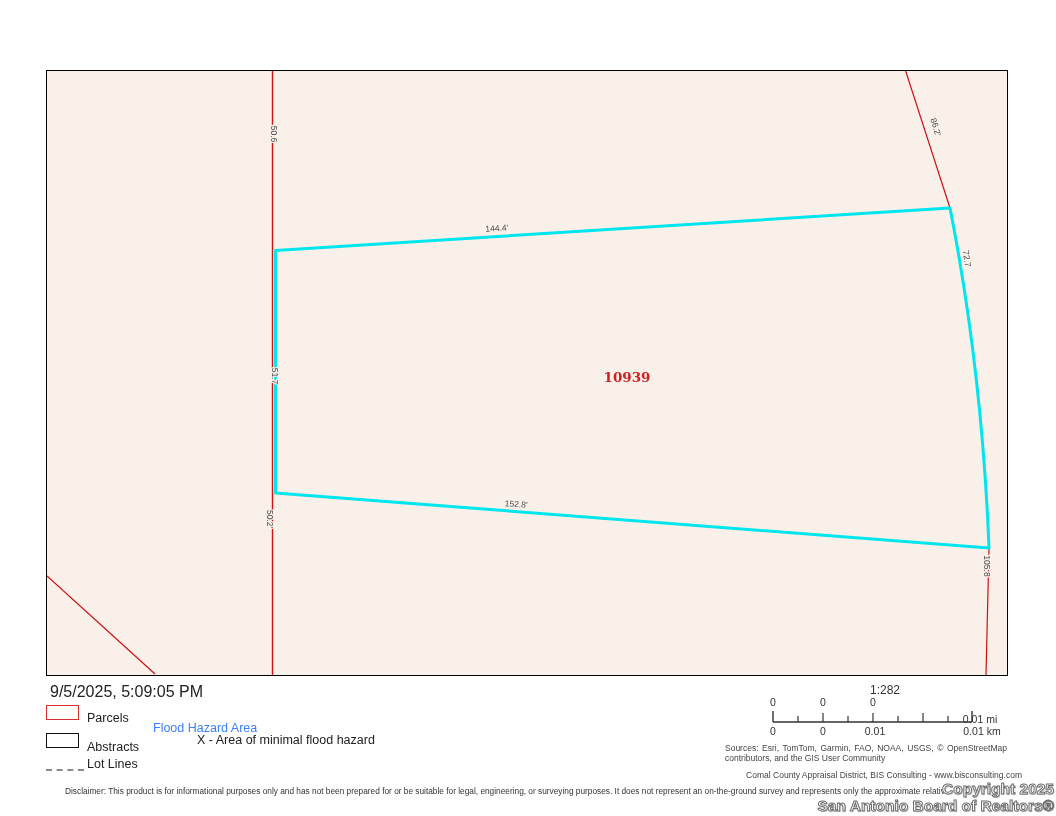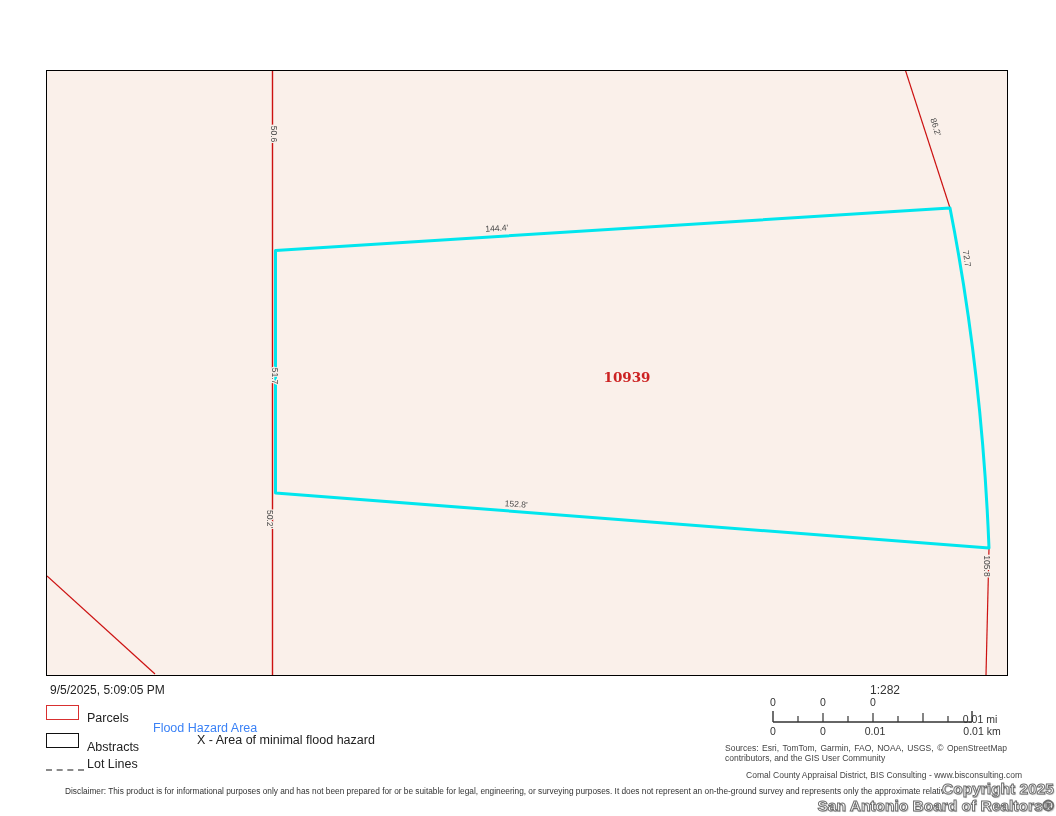--- a/index.html
+++ b/index.html
@@ -6,21 +6,21 @@
   .canvas{position:relative;width:1056px;height:816px;background:#ffffff;
           font-family:"Liberation Sans", sans-serif;overflow:hidden;}
   .title{position:absolute;top:30px;left:0;width:100%;text-align:center;
          font-size:21px;color:#111;letter-spacing:.3px;}
   .map-frame{position:absolute;left:46px;top:70px;width:960px;height:604px;
              border:1px solid #000;background:#faf0ea;}
   .map-frame svg{display:block;}
   .map-label{font-size:8.5px;fill:#4a4a4a;paint-order:stroke;stroke:#faf0ea;stroke-width:2.5px;}
   .parcel-id{font-family:"DejaVu Serif", serif;font-weight:bold;font-size:13.5px;}
   .footer{position:absolute;left:0;top:675px;width:1056px;height:141px;color:#222;}
-  .timestamp{position:absolute;left:50px;top:8px;font-size:12px;color:#222;}
+  .timestamp{position:absolute;left:50px;top:8px;font-size:16px;color:#222;}
   .legend-swatch{position:absolute;width:33px;height:15px;background:#fff;box-sizing:border-box;}
   .sw-parcels{left:46px;top:30px;border:1.5px solid #d83030;}
   .sw-abstracts{left:46px;top:58px;border:1.5px solid #111;}
   .sw-lotlines{left:46px;top:94px;width:38px;height:0;border-top:2px dashed #8a8a8a;background:none;}
   .legend-label{position:absolute;font-size:12.5px;color:#222;}
   .lb-parcels{left:87px;top:36px;}
   .lb-abstracts{left:87px;top:65px;}
   .lb-lotlines{left:87px;top:82px;}
   .flood-heading{position:absolute;left:153px;top:46px;font-size:12.5px;color:#3b82f6;}
   .flood-item{position:absolute;left:197px;top:58px;font-size:12.5px;color:#222;}

